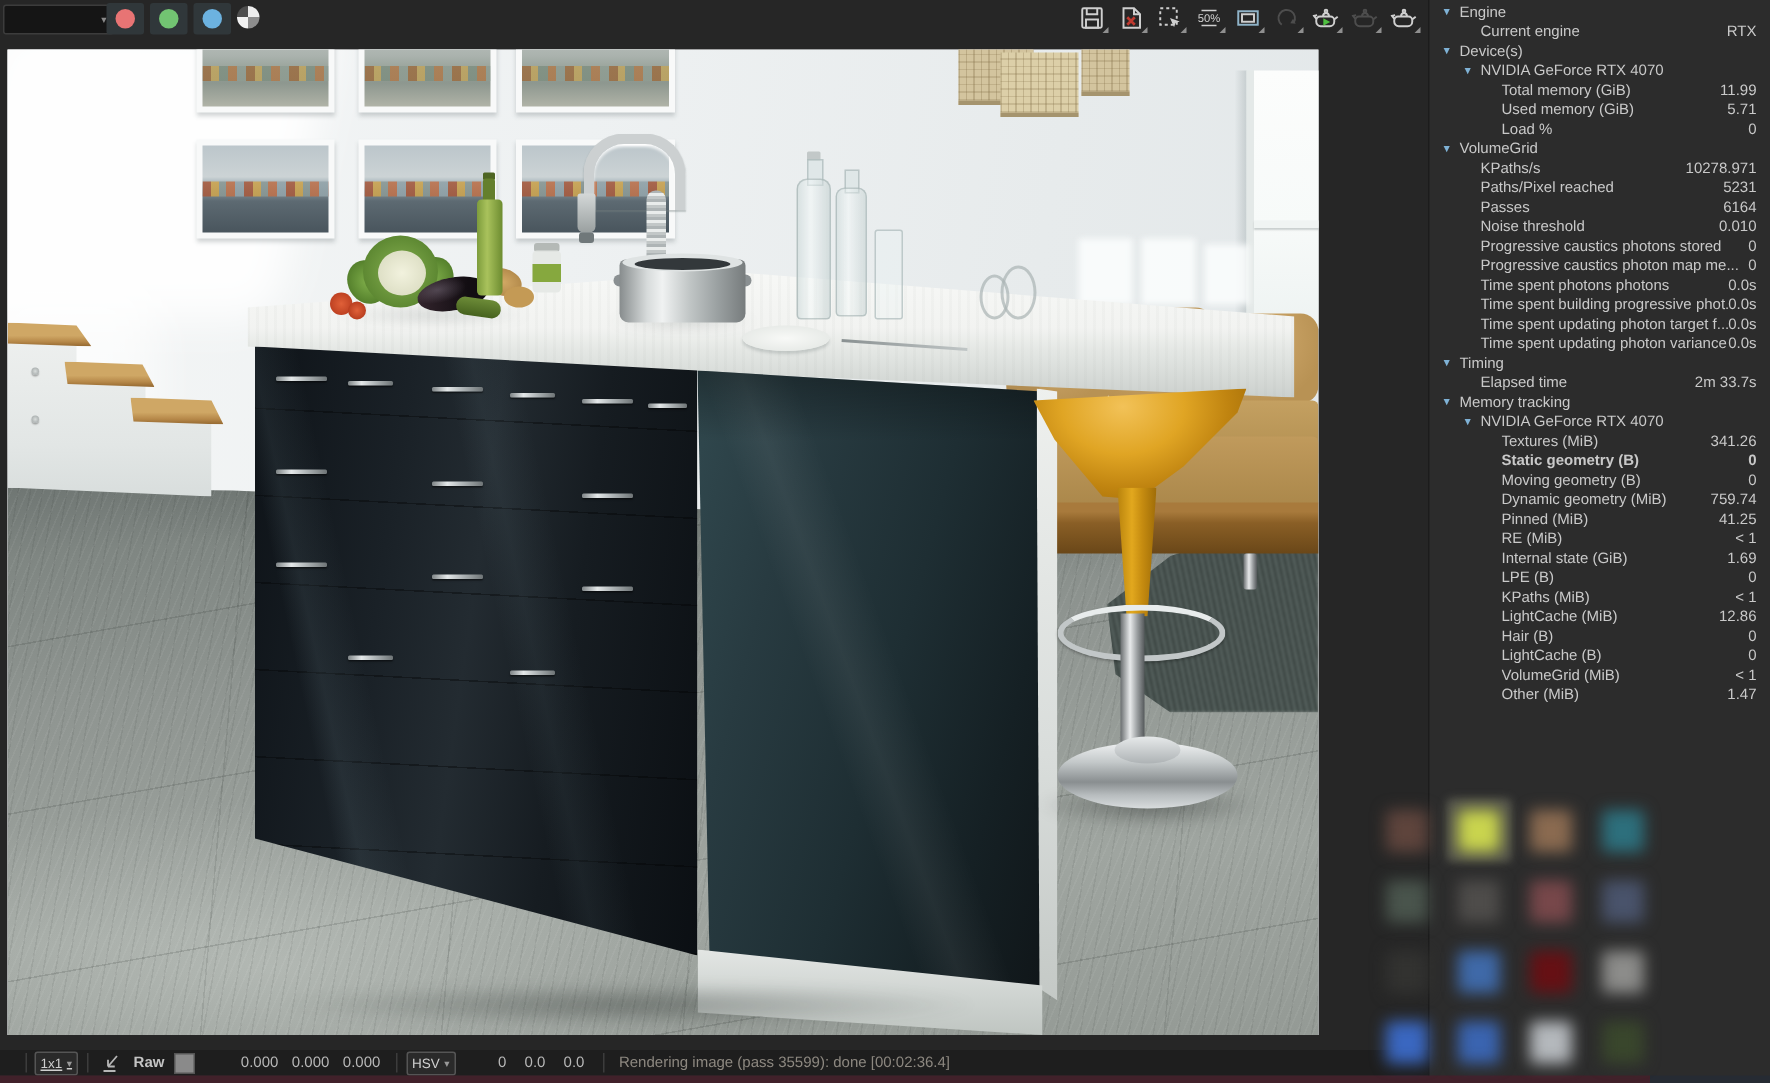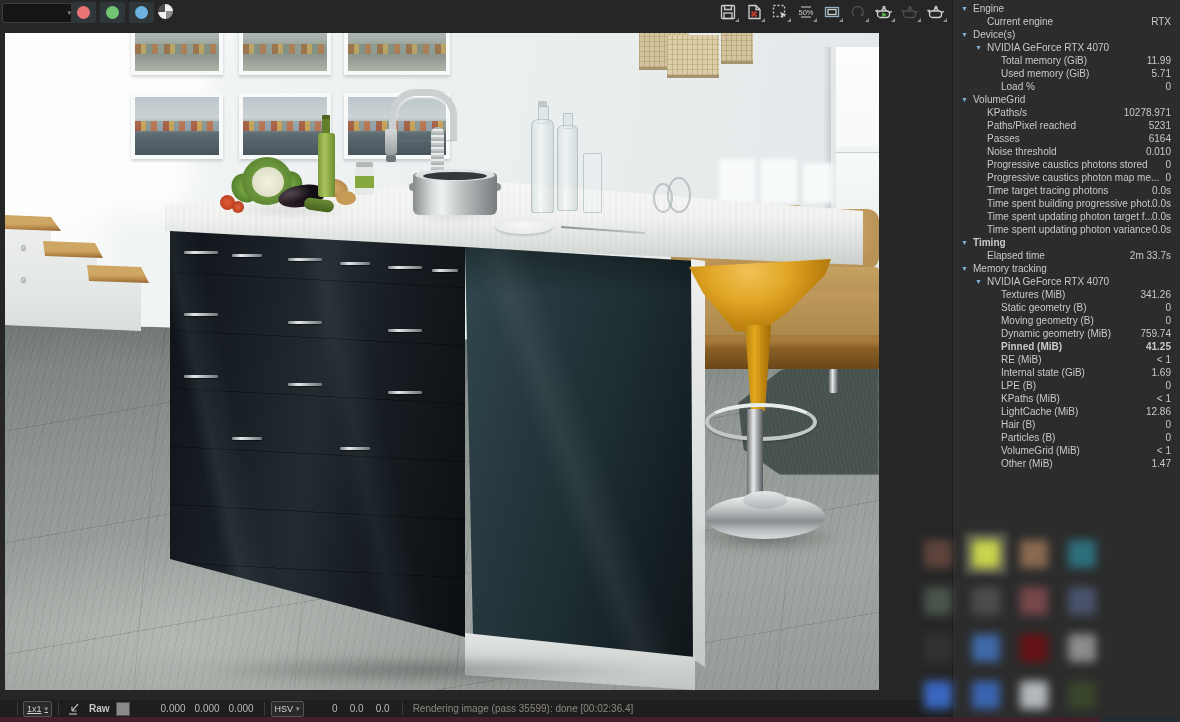--- a/index.html
+++ b/index.html
@@ -438,39 +438,39 @@
           <span class="lbl">Progressive caustics photons stored</span>
           <span class="val">0</span>
         </div>
         <div class="stat-row" style="padding-left: 22px;">
           <span class="arrow"></span>
           <span class="lbl">Progressive caustics photon map me...</span>
           <span class="val">0</span>
         </div>
         <div class="stat-row" style="padding-left: 22px;">
           <span class="arrow"></span>
-          <span class="lbl">Time target tracing photons</span>
+          <span class="lbl">Time spent photons photons</span>
           <span class="val">0.0s</span>
         </div>
         <div class="stat-row" style="padding-left: 22px;">
           <span class="arrow"></span>
           <span class="lbl">Time spent building progressive phot...</span>
           <span class="val">0.0s</span>
         </div>
         <div class="stat-row" style="padding-left: 22px;">
           <span class="arrow"></span>
           <span class="lbl">Time spent updating photon target f...</span>
           <span class="val">0.0s</span>
         </div>
         <div class="stat-row" style="padding-left: 22px;">
           <span class="arrow"></span>
           <span class="lbl">Time spent updating photon variance...</span>
           <span class="val">0.0s</span>
         </div>
-        <div class="stat-row" style="padding-left: 8px; font-weight: bold;">
+        <div class="stat-row" style="padding-left: 8px;">
           <span class="arrow">▼</span>
           <span class="lbl">Timing</span>
           <span class="val"></span>
         </div>
         <div class="stat-row" style="padding-left: 22px;">
           <span class="arrow"></span>
           <span class="lbl">Elapsed time</span>
           <span class="val">2m 33.7s</span>
         </div>
         <div class="stat-row" style="padding-left: 8px;">
@@ -481,36 +481,36 @@
         <div class="stat-row" style="padding-left: 22px;">
           <span class="arrow">▼</span>
           <span class="lbl">NVIDIA GeForce RTX 4070</span>
           <span class="val"></span>
         </div>
         <div class="stat-row" style="padding-left: 36px;">
           <span class="arrow"></span>
           <span class="lbl">Textures (MiB)</span>
           <span class="val">341.26</span>
         </div>
-        <div class="stat-row" style="padding-left: 36px;">
+        <div class="stat-row" style="padding-left: 36px; font-weight: bold;">
           <span class="arrow"></span>
           <span class="lbl">Static geometry (B)</span>
           <span class="val">0</span>
         </div>
         <div class="stat-row" style="padding-left: 36px;">
           <span class="arrow"></span>
           <span class="lbl">Moving geometry (B)</span>
           <span class="val">0</span>
         </div>
         <div class="stat-row" style="padding-left: 36px;">
           <span class="arrow"></span>
           <span class="lbl">Dynamic geometry (MiB)</span>
           <span class="val">759.74</span>
         </div>
-        <div class="stat-row" style="padding-left: 36px; font-weight: bold;">
+        <div class="stat-row" style="padding-left: 36px;">
           <span class="arrow"></span>
           <span class="lbl">Pinned (MiB)</span>
           <span class="val">41.25</span>
         </div>
         <div class="stat-row" style="padding-left: 36px;">
           <span class="arrow"></span>
           <span class="lbl">RE (MiB)</span>
           <span class="val">&lt; 1</span>
         </div>
         <div class="stat-row" style="padding-left: 36px;">
@@ -533,21 +533,21 @@
           <span class="lbl">LightCache (MiB)</span>
           <span class="val">12.86</span>
         </div>
         <div class="stat-row" style="padding-left: 36px;">
           <span class="arrow"></span>
           <span class="lbl">Hair (B)</span>
           <span class="val">0</span>
         </div>
         <div class="stat-row" style="padding-left: 36px;">
           <span class="arrow"></span>
-          <span class="lbl">Particles (B)</span>
+          <span class="lbl">LightCache (B)</span>
           <span class="val">0</span>
         </div>
         <div class="stat-row" style="padding-left: 36px;">
           <span class="arrow"></span>
           <span class="lbl">VolumeGrid (MiB)</span>
           <span class="val">&lt; 1</span>
         </div>
         <div class="stat-row" style="padding-left: 36px;">
           <span class="arrow"></span>
           <span class="lbl">Other (MiB)</span>

